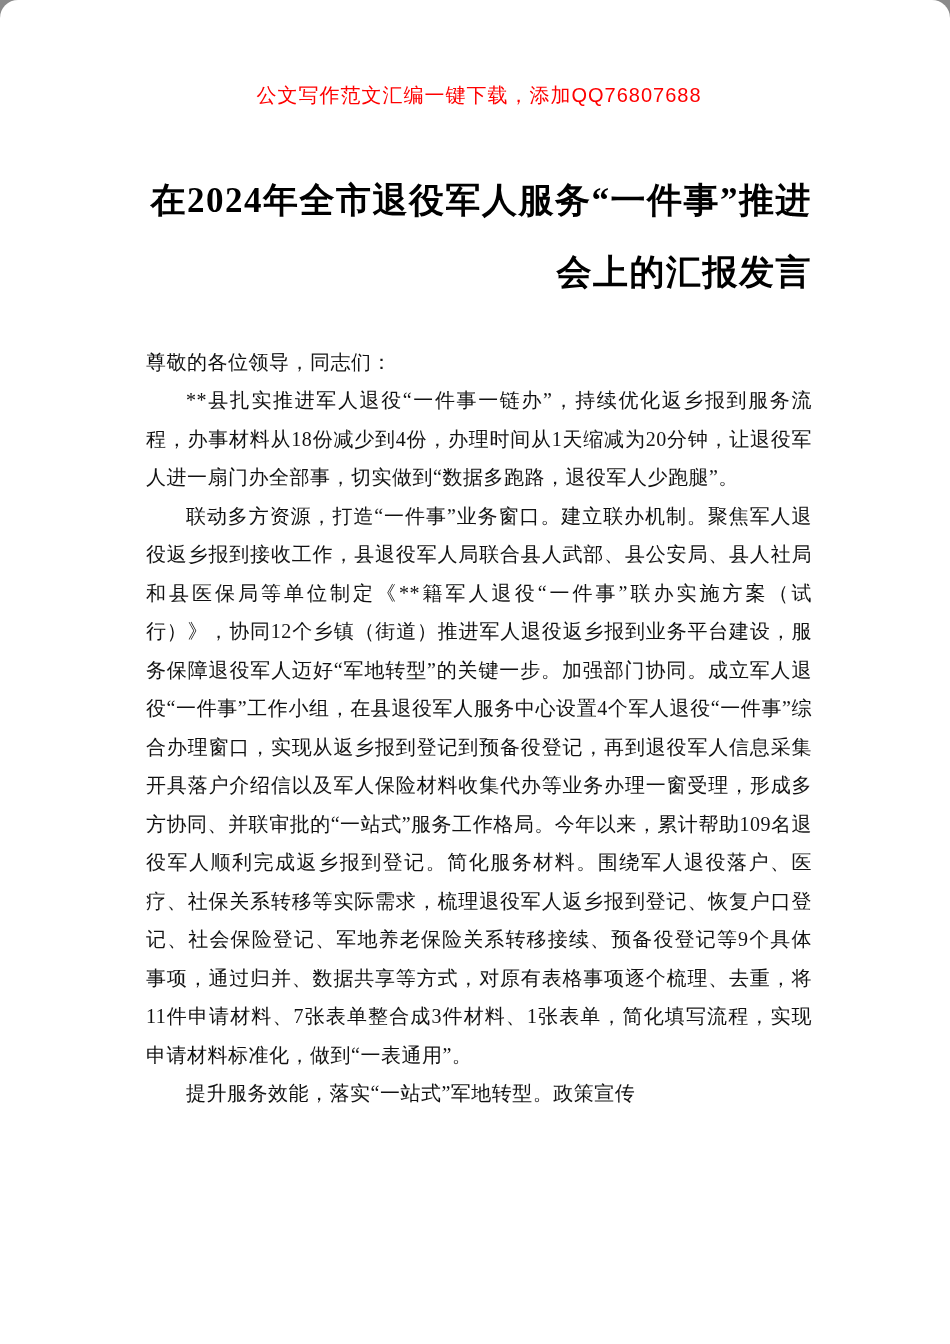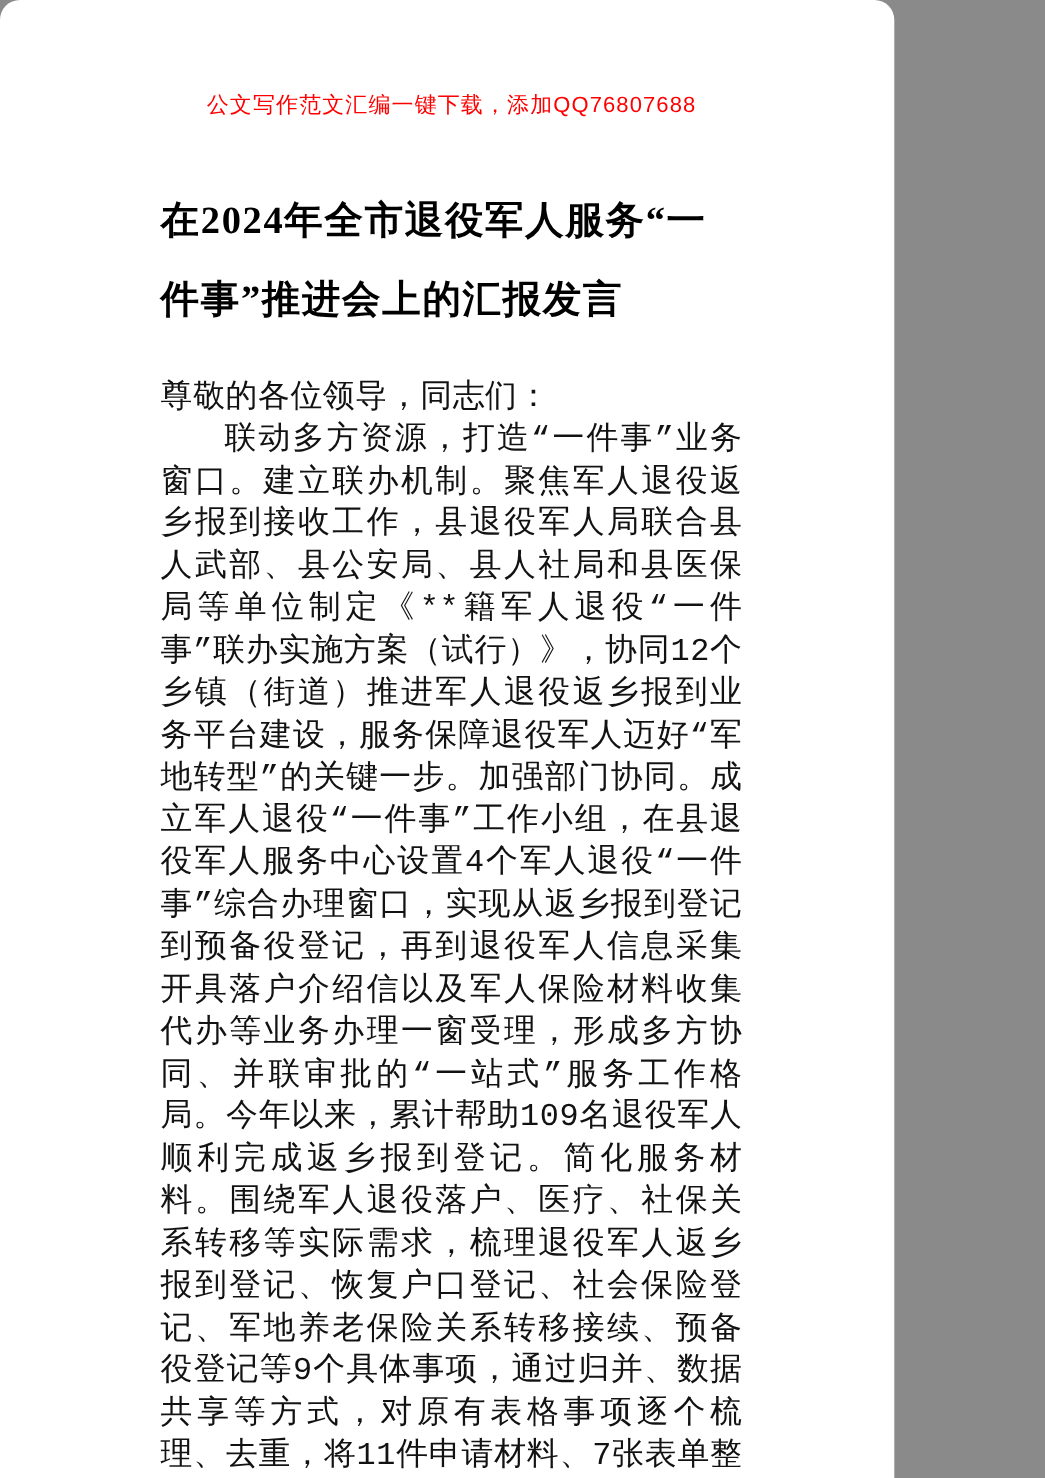--- a/index.html
+++ b/index.html
@@ -9,77 +9,78 @@
     font-family: "Liberation Sans", "DejaVu Sans", sans-serif;
   }
   .viewport {
     width: 950px;
     height: 1344px;
     margin: 0 auto;
     overflow: hidden;
     position: relative;
   }
   .page {
-    width: 813px;
+    width: 950px;
     height: 1344px;
     box-sizing: border-box;
     background: #ffffff;
     border-radius: 18px 18px 0 0;
     padding: 60px 138px 0 146px;
     overflow: hidden;
   }
   .promo-banner {
     text-align: center;
     font-size: 20px;
     letter-spacing: 1px;
     color: #fe0000;
     margin: 22px 0 56px 0;
     white-space: nowrap;
   }
   .doc-title {
     font-size: 35px;
     font-weight: 600;
     color: #000000;
-    text-align: left;
+    text-align: right;
     line-height: 2.05;
     letter-spacing: 1.5px;
     margin: 0 0 34px 0;
     font-family: "Liberation Serif", "DejaVu Serif", serif;
   }
   .doc-body {
     color: #121212;
   }
   .para {
-    font-size: 29px;
+    font-size: 20px;
     line-height: 38.5px;
     letter-spacing: 0.5px;
     text-align: justify;
     text-justify: inter-ideograph;
     text-indent: 2em;
     margin: 0;
-    font-family: Liberation Mono, monospace;
+    font-family: Liberation Serif, serif;
   }
   .para.no-indent {
     text-indent: 0;
   }
 </style>
 </head>
 <body>
 
 <div class="viewport">
   <div class="page">
 
     <div class="promo-banner">公文写作范文汇编一键下载，添加QQ76807688</div>
 
     <h1 class="doc-title">在2024年全市退役军人服务“一件事”推进会上的汇报发言</h1>
 
     <div class="doc-body">
 
       <p class="para no-indent">尊敬的各位领导，同志们：</p>
 
+      <p class="para">**县扎实推进军人退役“一件事一链办”，持续优化返乡报到服务流程，办事材料从18份减少到4份，办理时间从1天缩减为20分钟，让退役军人进一扇门办全部事，切实做到“数据多跑路，退役军人少跑腿”。</p>
 
       <p class="para">联动多方资源，打造“一件事”业务窗口。建立联办机制。聚焦军人退役返乡报到接收工作，县退役军人局联合县人武部、县公安局、县人社局和县医保局等单位制定《**籍军人退役“一件事”联办实施方案（试行）》，协同12个乡镇（街道）推进军人退役返乡报到业务平台建设，服务保障退役军人迈好“军地转型”的关键一步。加强部门协同。成立军人退役“一件事”工作小组，在县退役军人服务中心设置4个军人退役“一件事”综合办理窗口，实现从返乡报到登记到预备役登记，再到退役军人信息采集开具落户介绍信以及军人保险材料收集代办等业务办理一窗受理，形成多方协同、并联审批的“一站式”服务工作格局。今年以来，累计帮助109名退役军人顺利完成返乡报到登记。简化服务材料。围绕军人退役落户、医疗、社保关系转移等实际需求，梳理退役军人返乡报到登记、恢复户口登记、社会保险登记、军地养老保险关系转移接续、预备役登记等9个具体事项，通过归并、数据共享等方式，对原有表格事项逐个梳理、去重，将11件申请材料、7张表单整合成3件材料、1张表单，简化填写流程，实现申请材料标准化，做到“一表通用”。</p>
 
       <p class="para">提升服务效能，落实“一站式”军地转型。政策宣传</p>
 
     </div>
   </div>
 </div>
 
 </body></html>

